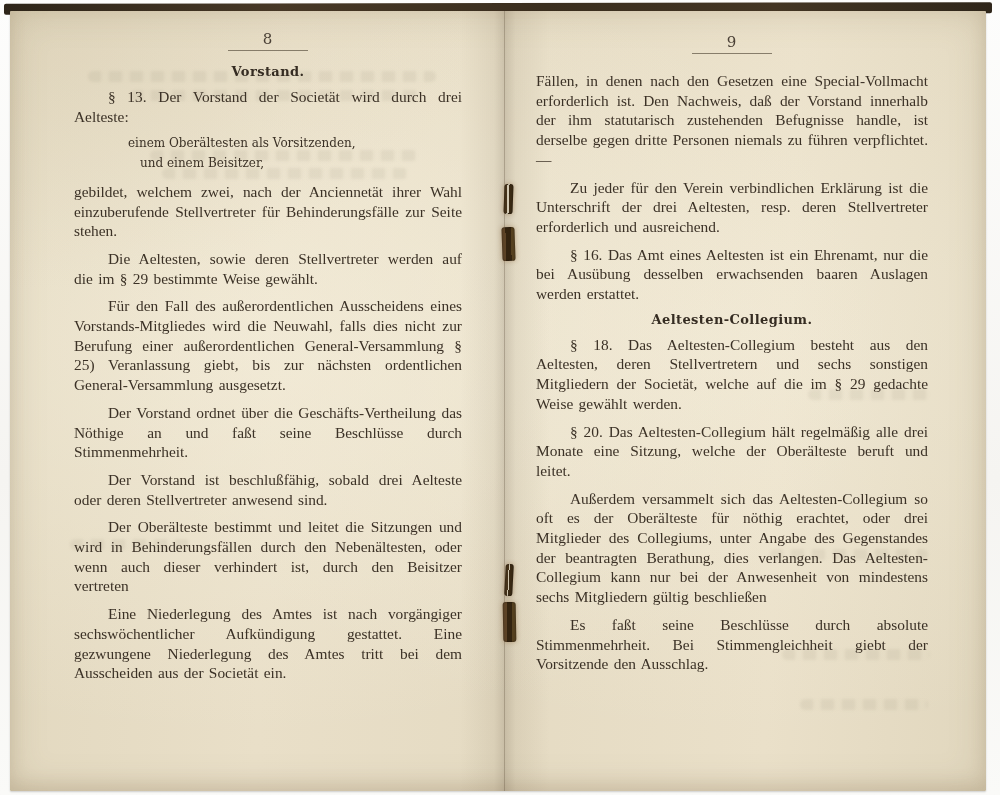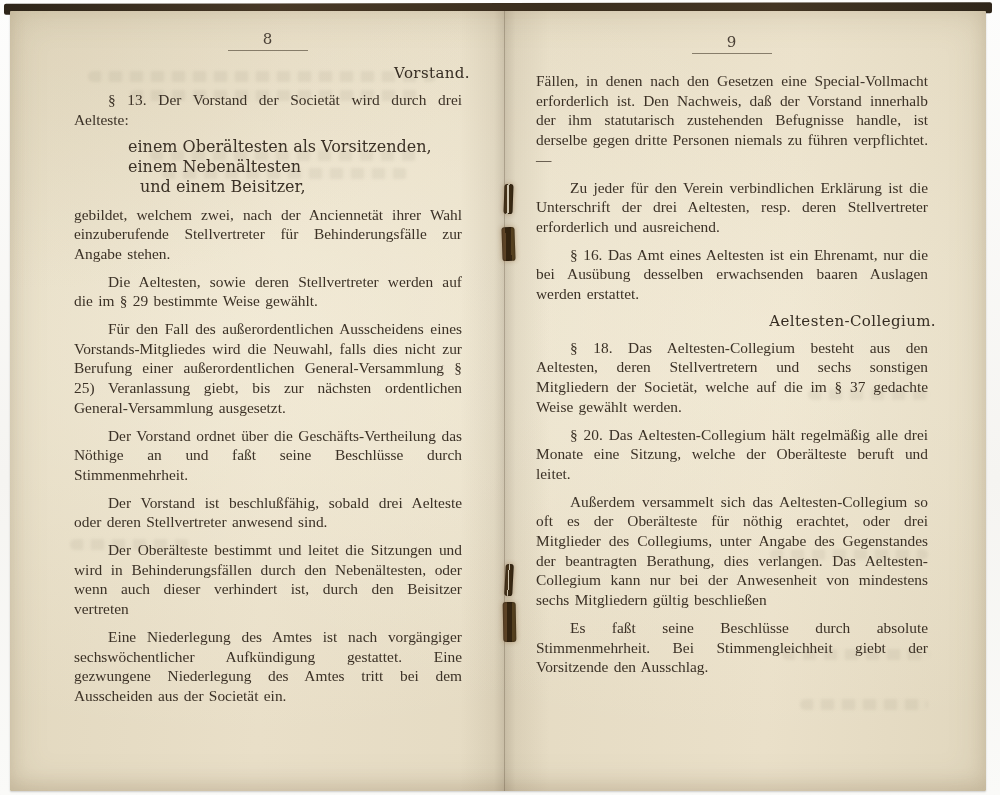--- a/index.html
+++ b/index.html
@@ -63,31 +63,31 @@
     background:repeating-linear-gradient(90deg,rgba(122,115,94,.18) 0 13px,rgba(122,115,94,.02) 13px 21px);
   }
   
   .page{position:absolute;color:#3b3126;}
   .page-left{left:56px;top:18px;width:404px;}
   .page-right{left:518px;top:21px;width:408px;}
   .pagehead{text-align:center;}
   .pagenum{font-size:15px;letter-spacing:1px;color:#4a4036;}
   .pagerule{width:80px;margin:2px auto 0;border-top:1px solid rgba(92,82,66,.7);}
   .heading{
-    margin:13px 0 5px;text-align:right;
-    font-size:15px;font-weight:normal;letter-spacing:.4px;color:#352c22;
+    margin:13px 0 5px;text-align:center;
+    font-size:13px;font-weight:bold;letter-spacing:.4px;color:#352c22;
   }
   .heading-mid{margin-top:6px;}
   .para{
     margin:8px;font-size:15.4px;line-height:19.7px;
     text-align:justify;word-spacing:1.5px;font-family:Liberation Serif, serif;
   }
   .ind{text-indent:34px;}
   .first-gap{margin-top:17px;}
-  .sub{margin:0 0 0 62px;font-size:16px;line-height:19.7px;}
+  .sub{margin:0 0 0 62px;font-size:12px;line-height:19.7px;}
   .sub2{margin-left:74px;}
 </style>
 </head>
 <body>
 
 <div class="scan">
   <div class="cover-edge"></div>
 
   <div class="paper">
     <div class="gutter"></div>
@@ -108,41 +108,40 @@
     <div class="bleed" style="left:790px;top:688px;width:128px;"></div>
 
     <section class="page page-left">
       <div class="pagehead">
         <span class="pagenum">8</span>
         <div class="pagerule"></div>
       </div>
       <h1 class="heading">Vorstand.</h1>
       <p class="para ind">§ 13.  Der Vorstand der Societät wird durch drei Aelteste:</p>
       <p class="sub">einem Oberältesten als Vorsitzenden,</p>
-      <p class="sub">einem Nebenältesten</p>
       <p class="sub sub2">und einem Beisitzer,</p>
-      <p class="para">gebildet, welchem zwei, nach der Anciennetät ihrer Wahl einzuberufende Stellvertreter für Behinderungsfälle zur Angabe stehen.</p>
+      <p class="para">gebildet, welchem zwei, nach der Anciennetät ihrer Wahl einzuberufende Stellvertreter für Behinderungsfälle zur Seite stehen.</p>
       <p class="para ind">Die Aeltesten, sowie deren Stellvertreter werden auf die im § 29 bestimmte Weise gewählt.</p>
       <p class="para ind">Für den Fall des außerordentlichen Ausscheidens eines Vorstands-Mitgliedes wird die Neuwahl, falls dies nicht zur Berufung einer außerordentlichen General-Versammlung § 25) Veranlassung giebt, bis zur nächsten ordentlichen General-Versammlung ausgesetzt.</p>
       <p class="para ind">Der Vorstand ordnet über die Geschäfts-Vertheilung das Nöthige an und faßt seine Beschlüsse durch Stimmenmehrheit.</p>
       <p class="para ind">Der Vorstand ist beschlußfähig, sobald drei Aelteste oder deren Stellvertreter anwesend sind.</p>
       <p class="para ind">Der Oberälteste bestimmt und leitet die Sitzungen und wird in Behinderungsfällen durch den Nebenältesten, oder wenn auch dieser verhindert ist, durch den Beisitzer vertreten</p>
       <p class="para ind">Eine Niederlegung des Amtes ist nach vorgängiger sechswöchentlicher Aufkündigung gestattet. Eine gezwungene Niederlegung des Amtes tritt bei dem Ausscheiden aus der Societät ein.</p>
 
     </section>
 
     <section class="page page-right">
       <div class="pagehead">
         <span class="pagenum">9</span>
         <div class="pagerule"></div>
       </div>
       <p class="para first-gap">Fällen, in denen nach den Gesetzen eine Special-Vollmacht erforderlich ist.  Den Nachweis, daß der Vorstand innerhalb der ihm statutarisch zustehenden Befugnisse handle, ist derselbe gegen dritte Personen niemals zu führen verpflichtet. —</p>
       <p class="para ind">Zu jeder für den Verein verbindlichen Erklärung ist die Unterschrift der drei Aeltesten, resp. deren Stellvertreter erforderlich und ausreichend.</p>
       <p class="para ind">§ 16.  Das Amt eines Aeltesten ist ein Ehrenamt, nur die bei Ausübung desselben erwachsenden baaren Auslagen werden erstattet.</p>
       <h1 class="heading heading-mid">Aeltesten-Collegium.</h1>
-      <p class="para ind">§ 18.  Das Aeltesten-Collegium besteht aus den Aeltesten, deren Stellvertretern und sechs sonstigen Mitgliedern der Societät, welche auf die im § 37 gedachte Weise gewählt werden.</p>
+      <p class="para ind">§ 18.  Das Aeltesten-Collegium besteht aus den Aeltesten, deren Stellvertretern und sechs sonstigen Mitgliedern der Societät, welche auf die im § 29 gedachte Weise gewählt werden.</p>
       <p class="para ind">§ 20.  Das Aeltesten-Collegium hält regelmäßig alle drei Monate eine Sitzung, welche der Oberälteste beruft und leitet.</p>
       <p class="para ind">Außerdem versammelt sich das Aeltesten-Collegium so oft es der Oberälteste für nöthig erachtet, oder drei Mitglieder des Collegiums, unter Angabe des Gegenstandes der beantragten Berathung, dies verlangen.  Das Aeltesten-Collegium kann nur bei der Anwesenheit von mindestens sechs Mitgliedern gültig beschließen</p>
       <p class="para ind">Es faßt seine Beschlüsse durch absolute Stimmenmehrheit. Bei Stimmengleichheit giebt der Vorsitzende den Ausschlag.</p>
 
     </section>
   </div>
 </div>
 
 </body></html>

